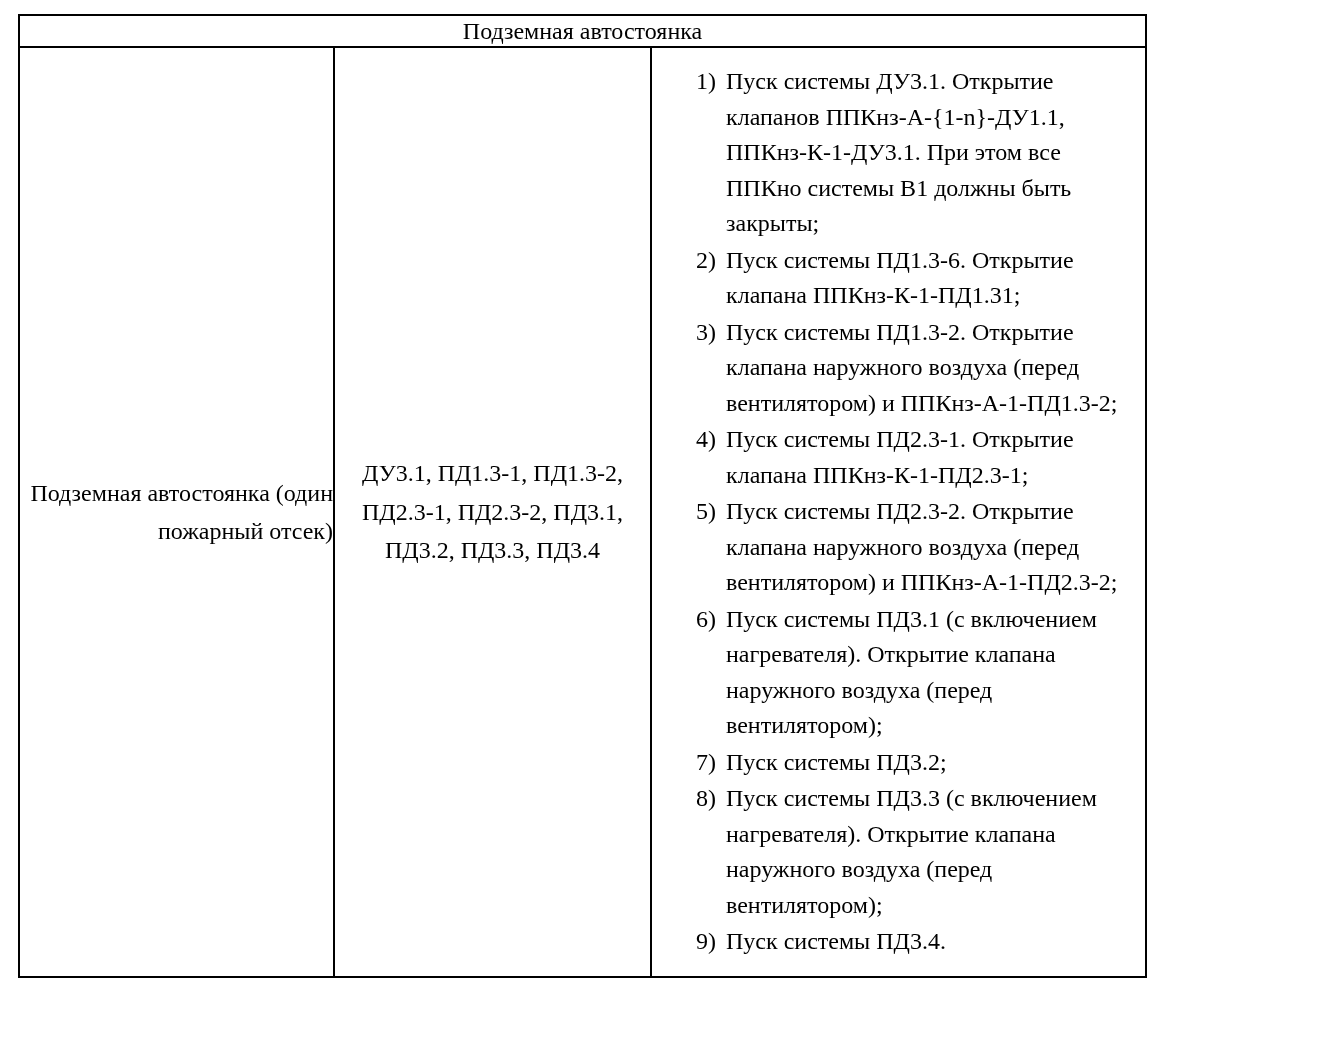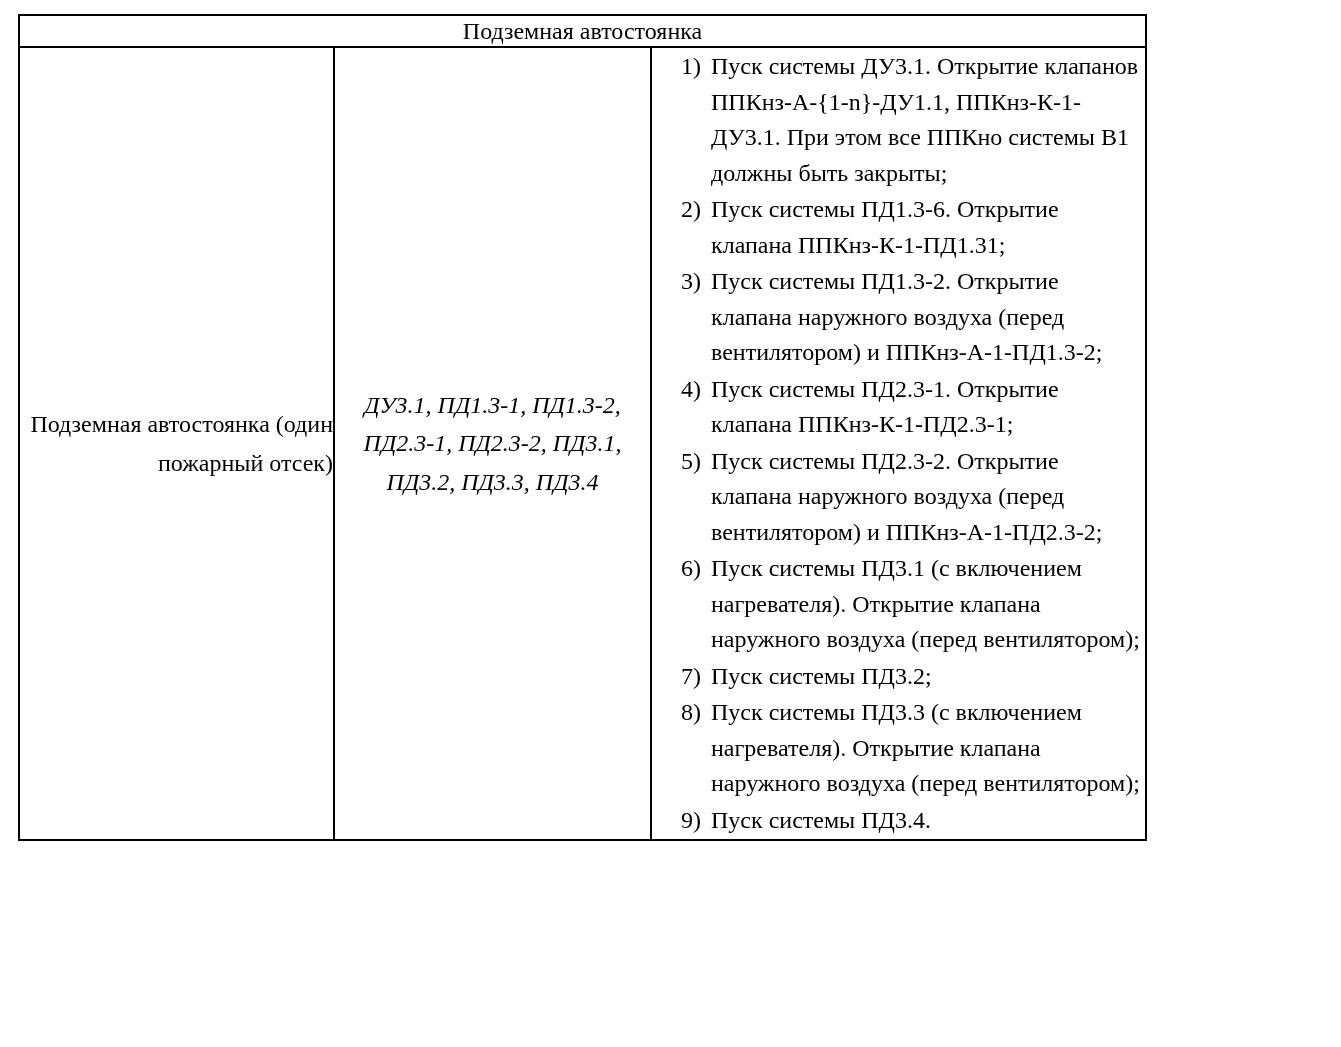--- a/index.html
+++ b/index.html
@@ -43,29 +43,28 @@
     font-size: 24px;
     line-height: 1.6;
     padding: 8px 14px;
   }
   .col-systems {
     width: 317px;
     text-align: center;
     font-size: 24px;
     line-height: 1.6;
     padding: 8px 14px;
-    font-style: italic;
   }
   .col-actions {
     padding: 10px 14px 10px 10px;
     vertical-align: top;
   }
   ol.actions {
     list-style: none;
-    margin: 1px;
+    margin: 16px;
     padding: 0;
     counter-reset: item;
     border-radius: 15px;
   }
   ol.actions > li {
     position: relative;
     counter-increment: item;
     font-size: 24px;
     line-height: 1.48;
     padding-left: 58px;

